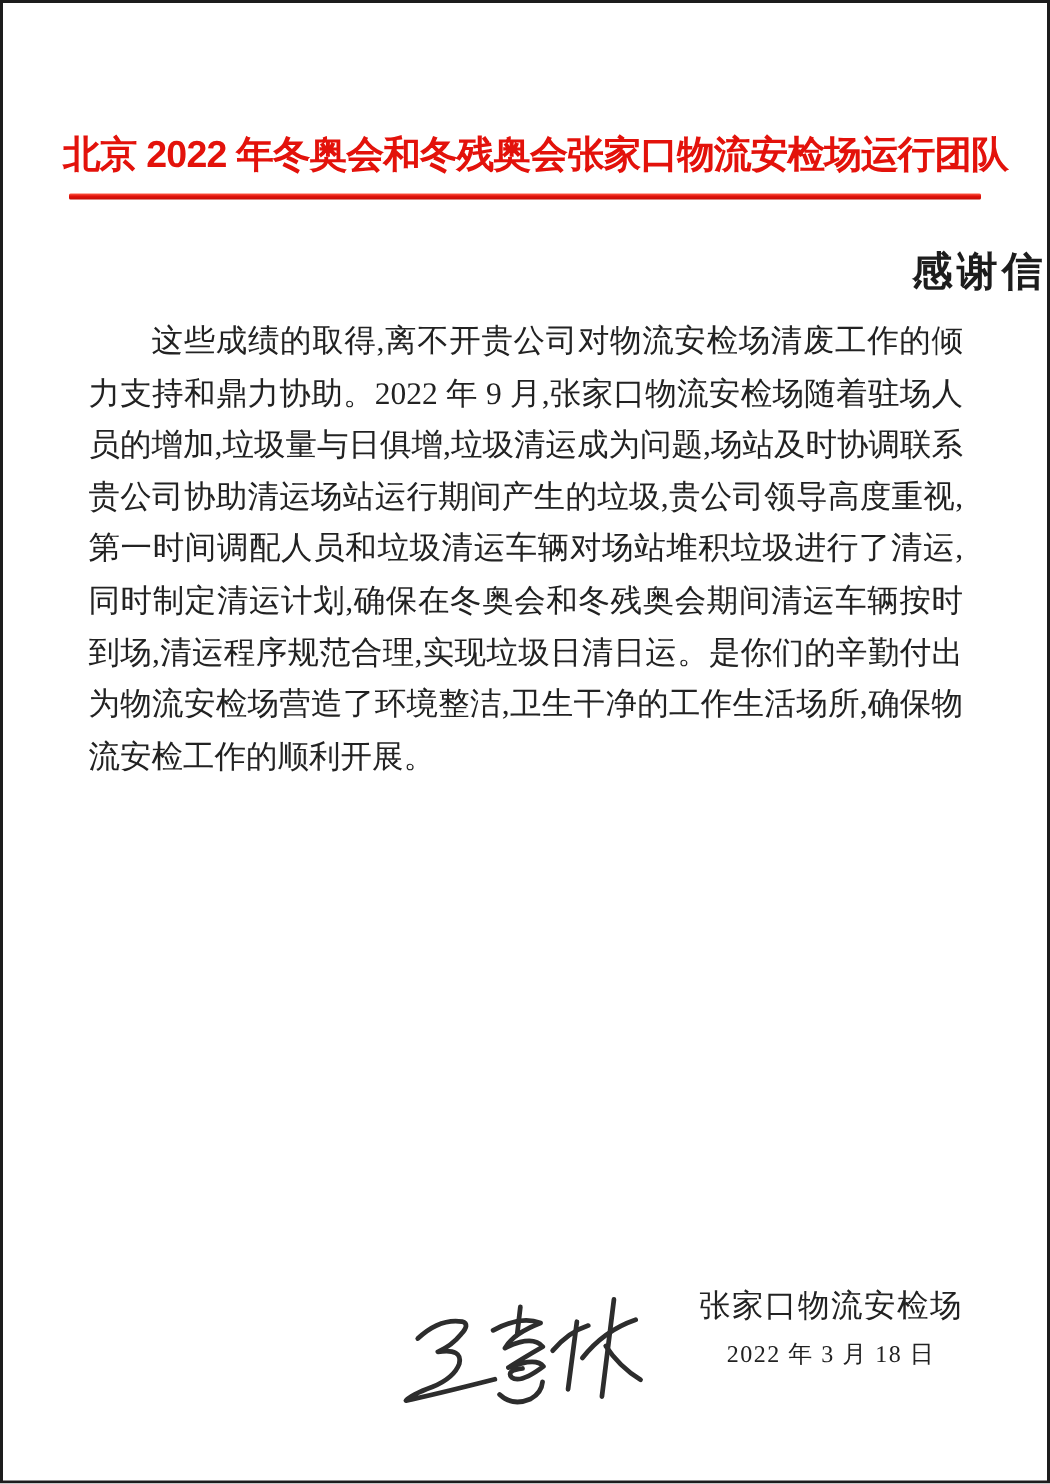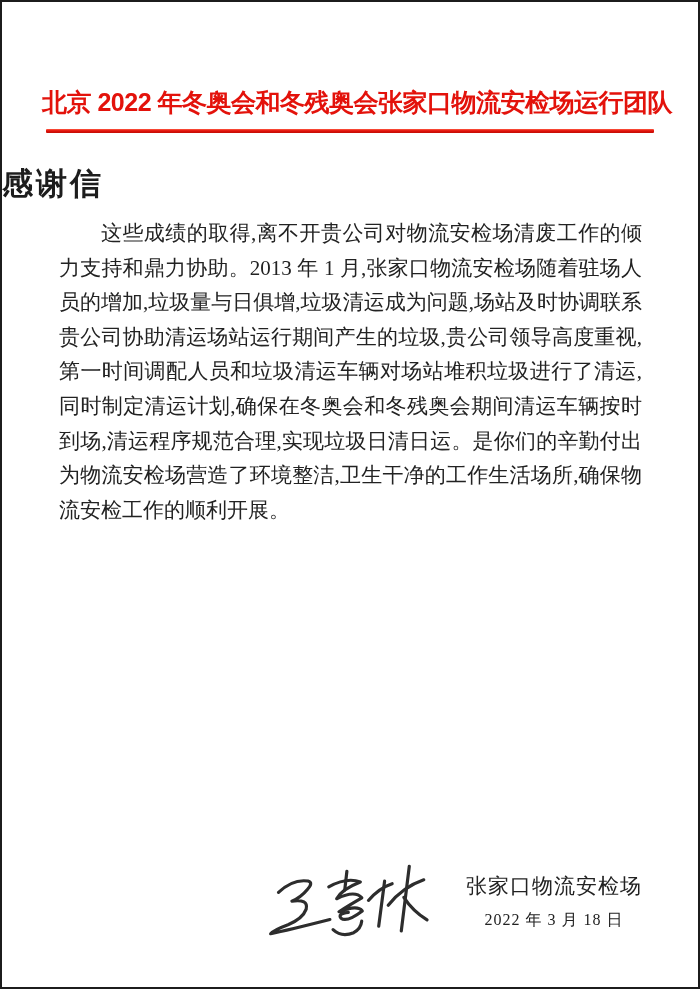--- a/index.html
+++ b/index.html
@@ -29,24 +29,24 @@
   .letterhead-rule{
     height:4px;
     margin:10px 44px 0;
     background:linear-gradient(to bottom,#ff5a44 0%,#e3120b 45%,#c20d05 100%);
     border-radius:1px;
   }
 
   
   .doc-title{
     margin-top:30px;
-    text-align:left;
+    text-align:right;
     font-family:Liberation Sans, sans-serif;
     font-weight:600;
-    font-size:31px;
+    font-size:27px;
     letter-spacing:3px;
     color:#1d1d1d;
   }
 
   
   .letter-body{
     margin:11px 56px 0 57px;
     font-size:21px;
     line-height:34.6px;
     color:var(--ink);
@@ -55,21 +55,20 @@
   .salutation{ text-indent:0; }
   .para{ text-indent:2em; }
 
   
   .signature-row{
     position:absolute;
     right:56px; left:57px;
     top:852px;
     display:flex;
     justify-content:flex-end;
-    align-items:center;
     gap:34px;
   }
   .handwriting{
     width:168px; height:98px;
     transform:rotate(-2deg);
     flex:0 0 auto;
   }
   .handwriting path{
     fill:none;
     stroke:#2d2d2d;
@@ -89,21 +88,21 @@
 
 <div class="page">
 
   <div class="letterhead">北京 2022 年冬奥会和冬残奥会张家口物流安检场运行团队</div>
 
   <div class="letterhead-rule"></div>
 
   <div class="doc-title">感谢信</div>
 
   <div class="letter-body">
-    <p class="para">这些成绩的取得,离不开贵公司对物流安检场清废工作的倾力支持和鼎力协助。2013 年 1 月,张家口物流安检场随着驻场人员的增加,垃圾量与日俱增,垃圾清运成为问题,场站及时协调联系贵公司协助清运场站运行期间产生的垃圾,贵公司领导高度重视,第一时间调配人员和垃圾清运车辆对场站堆积垃圾进行了清运,同时制定清运计划,确保在冬奥会和冬残奥会期间清运车辆按时到场,清运程序规范合理,实现垃圾日清日运。是你们的辛勤付出为物流安检场营造了环境整洁,卫生干净的工作生活场所,确保物流安检工作的顺利开展。</p>
+    <p class="para">这些成绩的取得,离不开贵公司对物流安检场清废工作的倾力支持和鼎力协助。2022 年 9 月,张家口物流安检场随着驻场人员的增加,垃圾量与日俱增,垃圾清运成为问题,场站及时协调联系贵公司协助清运场站运行期间产生的垃圾,贵公司领导高度重视,第一时间调配人员和垃圾清运车辆对场站堆积垃圾进行了清运,同时制定清运计划,确保在冬奥会和冬残奥会期间清运车辆按时到场,清运程序规范合理,实现垃圾日清日运。是你们的辛勤付出为物流安检场营造了环境整洁,卫生干净的工作生活场所,确保物流安检工作的顺利开展。</p>
   </div>
 
   <div class="signature-row">
 
     <svg class="handwriting" viewBox="0 0 180 100" role="img" aria-label="马惠林">
 
       <path d="M16,36 Q32,22 48,25 Q54,27 47,34 Q40,42 30,46 Q48,44 45,55 Q41,65 25,71 Q10,76 6,80 Q24,77 70,67"></path>
 
       <path d="M90,16 L87,36"></path>
       <path d="M70,32 Q90,22 104,28 Q84,35 78,45 Q98,36 105,45 Q90,53 80,59 Q100,52 105,59 Q88,71 82,66 Q78,61 90,60"></path>

